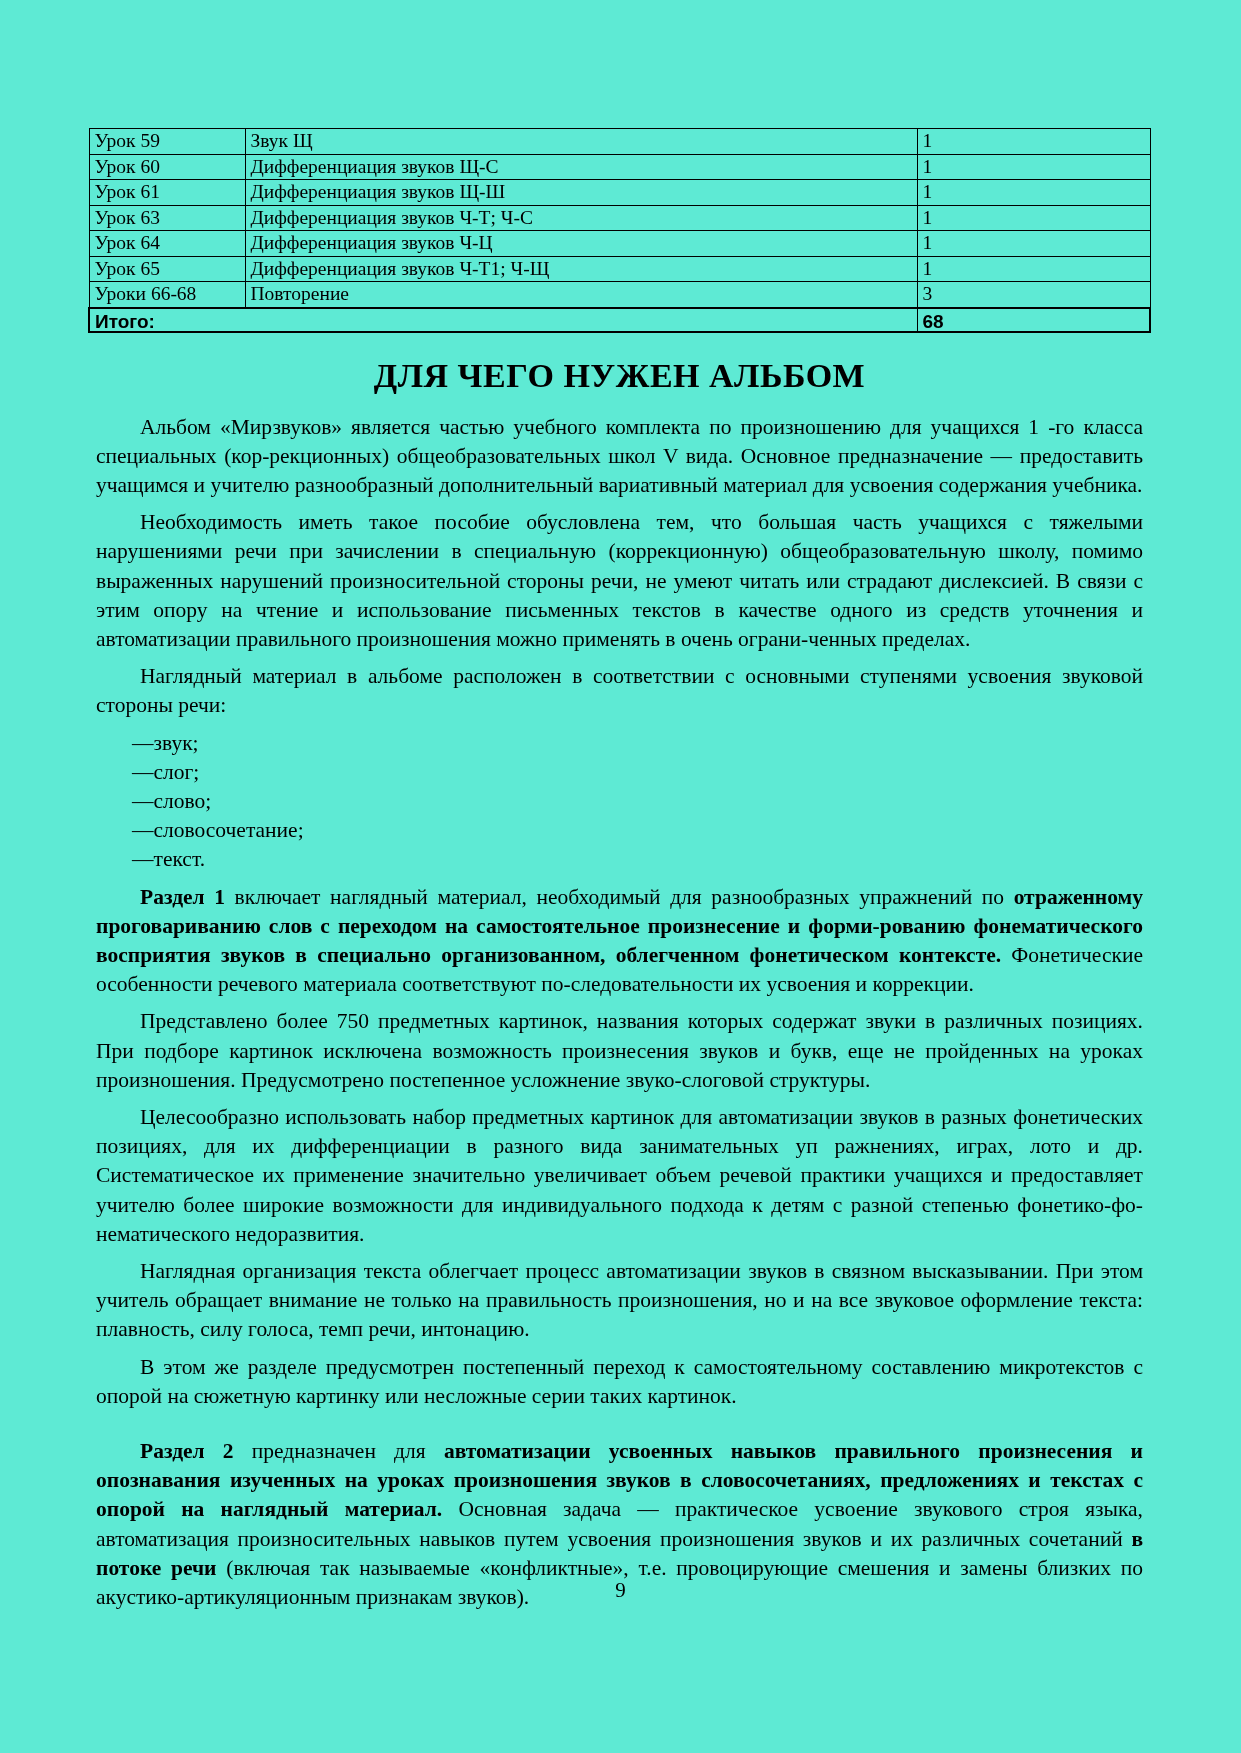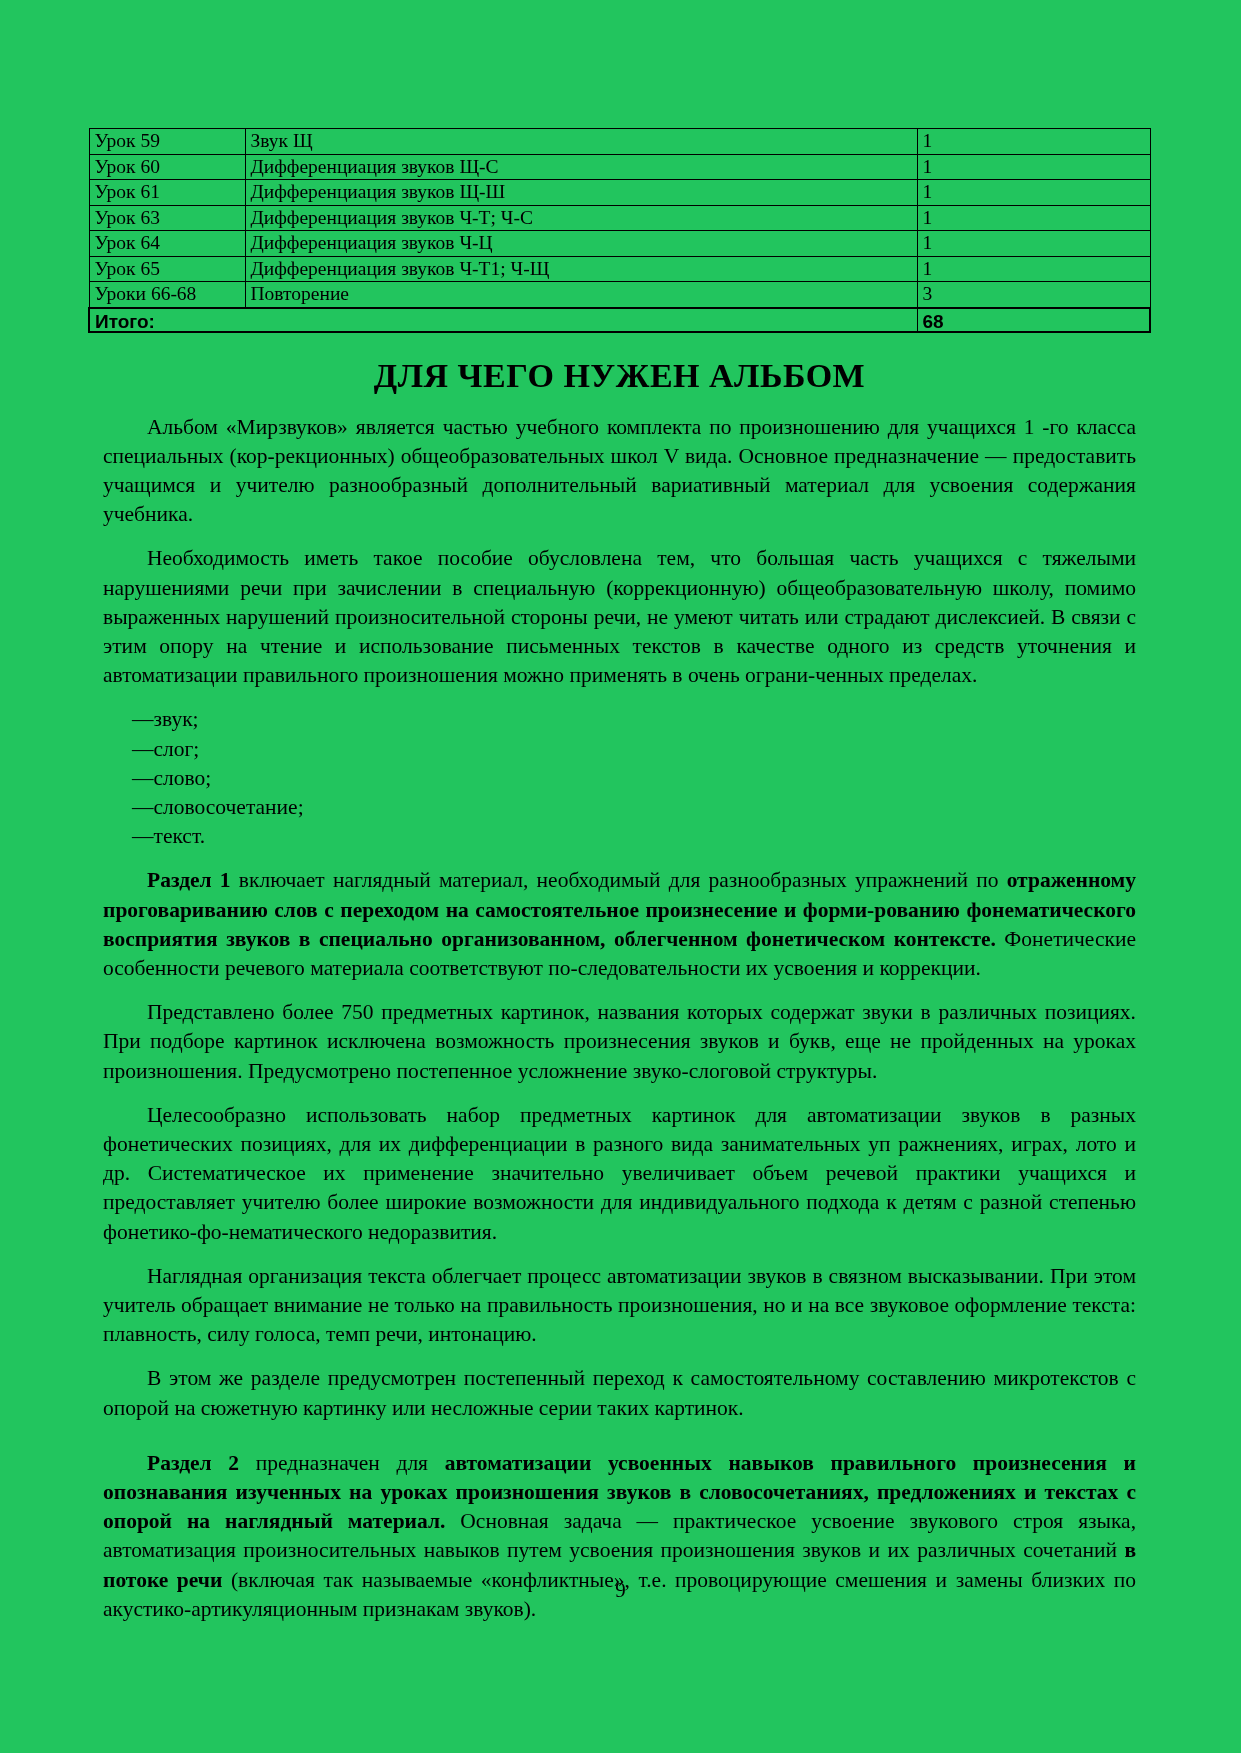--- a/index.html
+++ b/index.html
@@ -6,21 +6,21 @@
   html, body {
     margin: 0;
     padding: 0;
     background: #ffffff;
   }
   .page {
     position: relative;
     width: 1241px;
     height: 1753px;
     margin: 0 auto;
-    background: #22c55e;
+    background: #5eead4;
     box-sizing: border-box;
     font-family: "Liberation Serif", "DejaVu Serif", serif;
     color: #000000;
     overflow: hidden;
   }
   .content {
     position: absolute;
     left: 88px;
     top: 128px;
     width: 1063px;
@@ -67,21 +67,21 @@
     font-weight: bold;
     font-size: 34px;
     letter-spacing: 0.5px;
     text-align: center;
     margin: 24px 0 18px 0;
     padding: 0;
   }
 
   
   p.para {
-    margin: 15px;
+    margin: 8px;
     padding: 0;
     font-size: 21.5px;
     line-height: 29.2px;
     text-align: justify;
     text-indent: 44px;
     hyphens: none;
   }
   p.para.no-indent { text-indent: 0; }
   p.para.gap-before { margin-top: 26px; }
   b, strong { font-weight: bold; }
@@ -156,20 +156,21 @@
           <td class="c-topic"></td>
           <td class="c-hours">68</td>
         </tr>
       </tbody>
     </table>
 
     <h1 class="doc-title">ДЛЯ ЧЕГО НУЖЕН АЛЬБОМ</h1>
 
     <p class="para">Альбом «Мирзвуков» является частью учебного комплекта по произношению для учащихся 1 -го класса специальных (кор-рекционных) общеобразовательных школ V вида. Основное предназначение — предоставить учащимся и учителю разнообразный дополнительный вариативный материал для усвоения содержания учебника.</p>
     <p class="para">Необходимость иметь такое пособие обусловлена тем, что большая часть учащихся с тяжелыми нарушениями речи при зачислении в специальную (коррекционную) общеобразовательную школу, помимо выраженных нарушений произносительной стороны речи, не умеют читать или страдают дислексией. В связи с этим опору на чтение и использование письменных текстов в качестве одного из средств уточнения и автоматизации правильного произношения можно применять в очень ограни-ченных пределах.</p>
+    <p class="para">Наглядный материал в альбоме расположен в соответствии с основными ступенями усвоения звуковой стороны речи:</p>
 
     <ul class="dash-list">
       <li>—звук;</li>
       <li>—слог;</li>
       <li>—слово;</li>
       <li>—словосочетание;</li>
       <li>—текст.</li>
     </ul>
 
 

